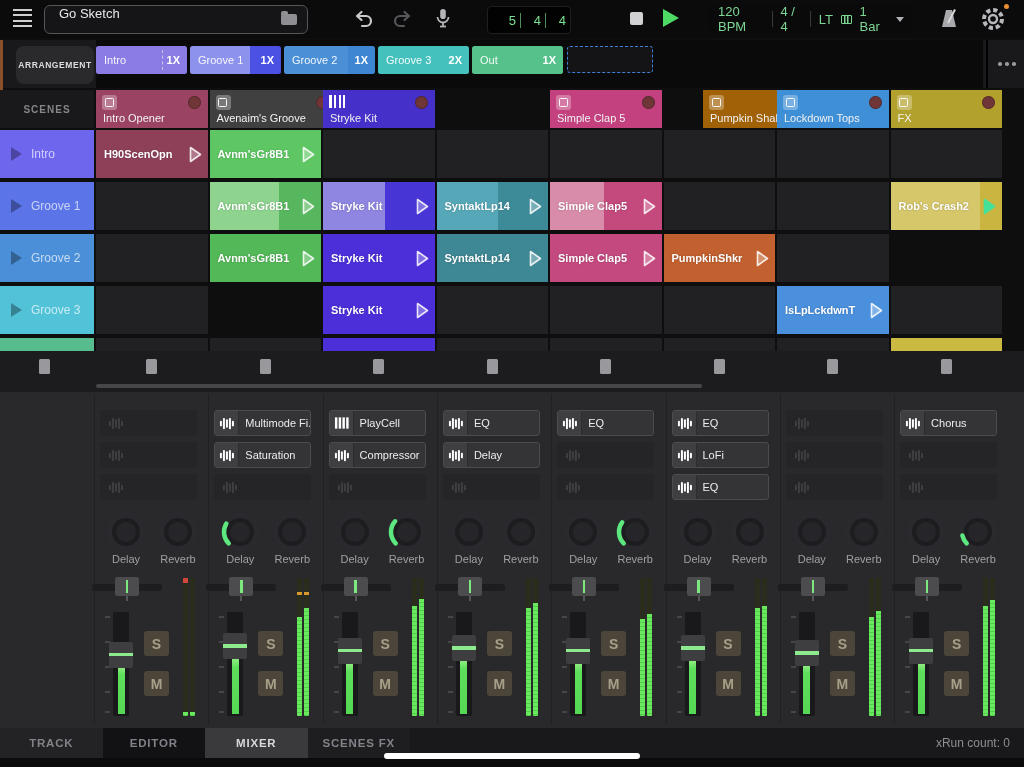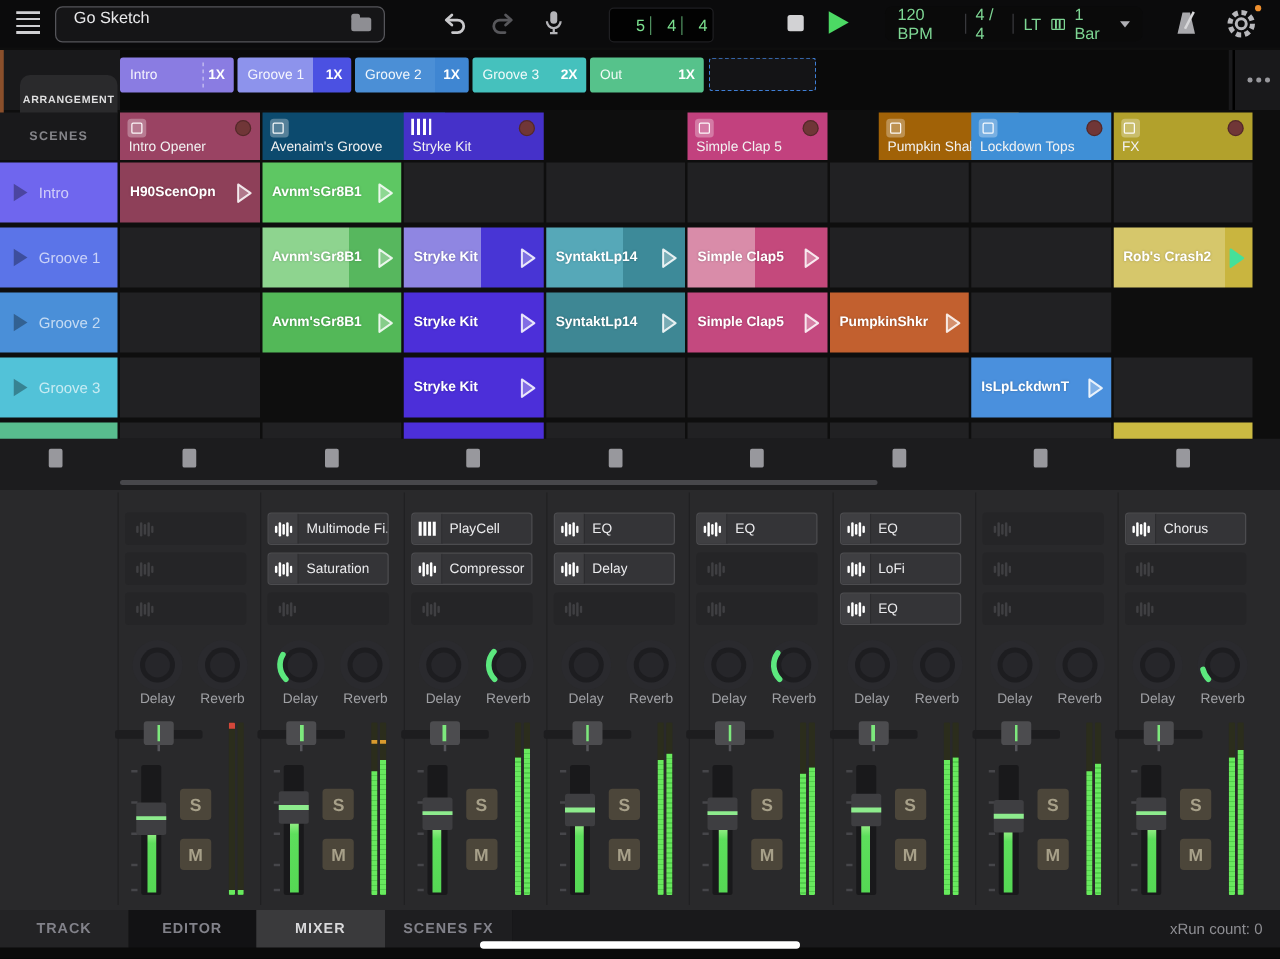--- a/index.html
+++ b/index.html
@@ -26,21 +26,21 @@
   .vdiv{width:1px;height:16px;background:#38383c;}
   .link-icon{width:12px;height:9px;border:1.5px solid #7ed694;border-radius:1px;box-sizing:border-box;
     background-image:linear-gradient(#7ed694,#7ed694),linear-gradient(#7ed694,#7ed694);
     background-size:1.5px 100%,1.5px 100%;background-position:30% 0,70% 0;background-repeat:no-repeat;}
   .caret{width:0;height:0;border-top:5px solid #b0b0b5;border-left:4.5px solid transparent;border-right:4.5px solid transparent;margin-left:2px;}
   .orange-dot{position:absolute;left:1004px;top:4px;width:5px;height:5px;border-radius:50%;background:#ee8f2e;}
   
   .arr-left-strip{position:absolute;left:0;top:40px;width:2.5px;height:88px;background:#8a4f2b;}
   .arr-row-bg{position:absolute;left:0;top:40px;width:1024px;height:48px;background:#19191b;}
   .arr-track-bg{position:absolute;left:96px;top:40px;width:887px;height:48px;background:#0a0a0a;}
-  .arr-label-box{position:absolute;left:16px;top:60px;width:78px;height:38px;background:#2a2a2c;border-radius:8px;
+  .arr-label-box{position:absolute;left:16px;top:46px;width:78px;height:38px;background:#2a2a2c;border-radius:8px;
     display:flex;align-items:center;justify-content:center;font-size:8.5px;font-weight:bold;color:#dededf;letter-spacing:.6px;}
   .arr-sections{position:absolute;left:96px;top:46px;height:28px;width:700px;}
   .arr-sec{height:28px;border-radius:2.5px;display:flex;align-items:center;overflow:hidden;}
   .arr-name{margin-left:8px;font-size:11px;color:rgba(255,255,255,.92);white-space:nowrap;flex:1;}
   .arr-dash{border-left:1px dashed rgba(255,255,255,.55);height:20px;margin-right:4px;}
   .arr-mult{font-size:11px;font-weight:bold;color:#fff;margin-right:7px;}
   .arr-empty{position:absolute;left:567px;top:46px;width:86px;height:27px;background:#141416;
     border:1.5px dashed #3f7fd6;border-radius:3px;box-sizing:border-box;}
   .more-btn{position:absolute;left:986px;top:40px;width:38px;height:48px;background:#19191b;border-left:2px solid #000;
     display:flex;align-items:center;justify-content:center;gap:3.5px;}
@@ -189,21 +189,21 @@
   <div class="status-text">xRun count: 0</div>
   <div class="home-bar"></div>
 
 <div class="thead" style="position: absolute; left: 96px; top: 90px; width: 111.5px; height: 38px; background: rgb(154, 67, 99);">
       <div class="th-plug">
         <div class="th-plug-in"></div>
       </div>
       <div class="th-name">Intro Opener</div>
       <div class="th-rec"></div>
     </div>
-    <div class="thead" style="position: absolute; left: 209.5px; top: 90px; width: 126px; height: 38px; background: #0c4a6e; padding-left: 20px;">
+    <div class="thead" style="position: absolute; left: 209.5px; top: 90px; width: 126px; height: 38px; background: #404040;">
       <div class="th-plug">
         <div class="th-plug-in"></div>
       </div>
       <div class="th-name">Avenaim's Groove</div>
       <div class="th-rec"></div>
     </div>
     <div class="thead" style="position: absolute; left: 323px; top: 90px; width: 111.5px; height: 38px; background: rgb(69, 49, 201);">
       <div class="th-piano"></div>
       <div class="th-name">Stryke Kit</div>
       <div class="th-rec"></div>

